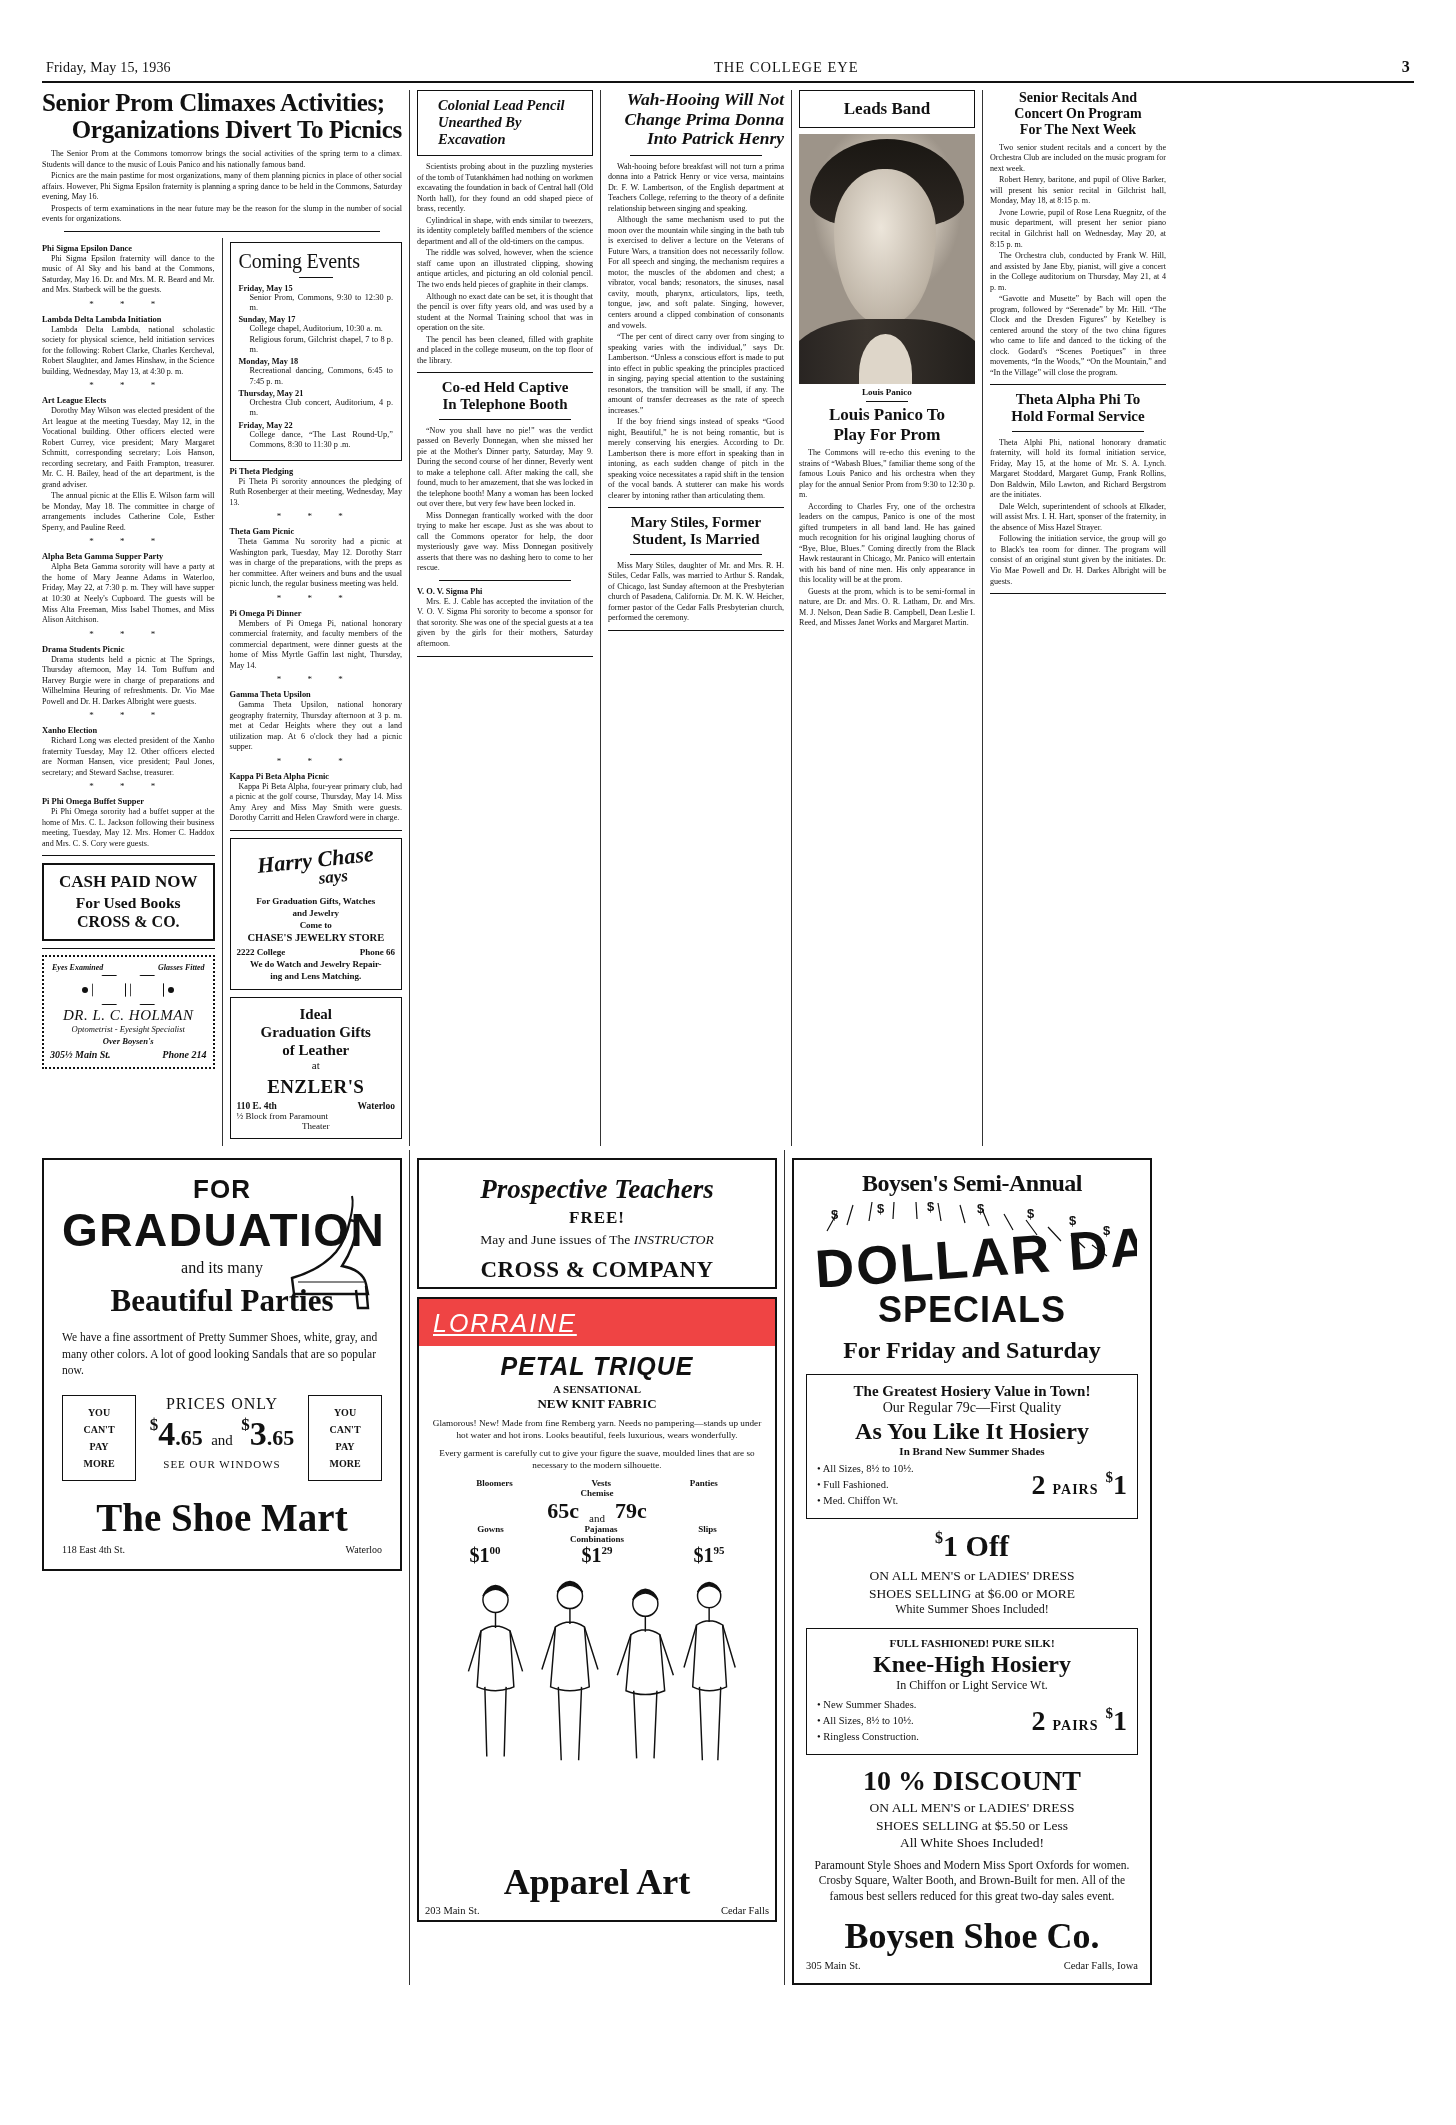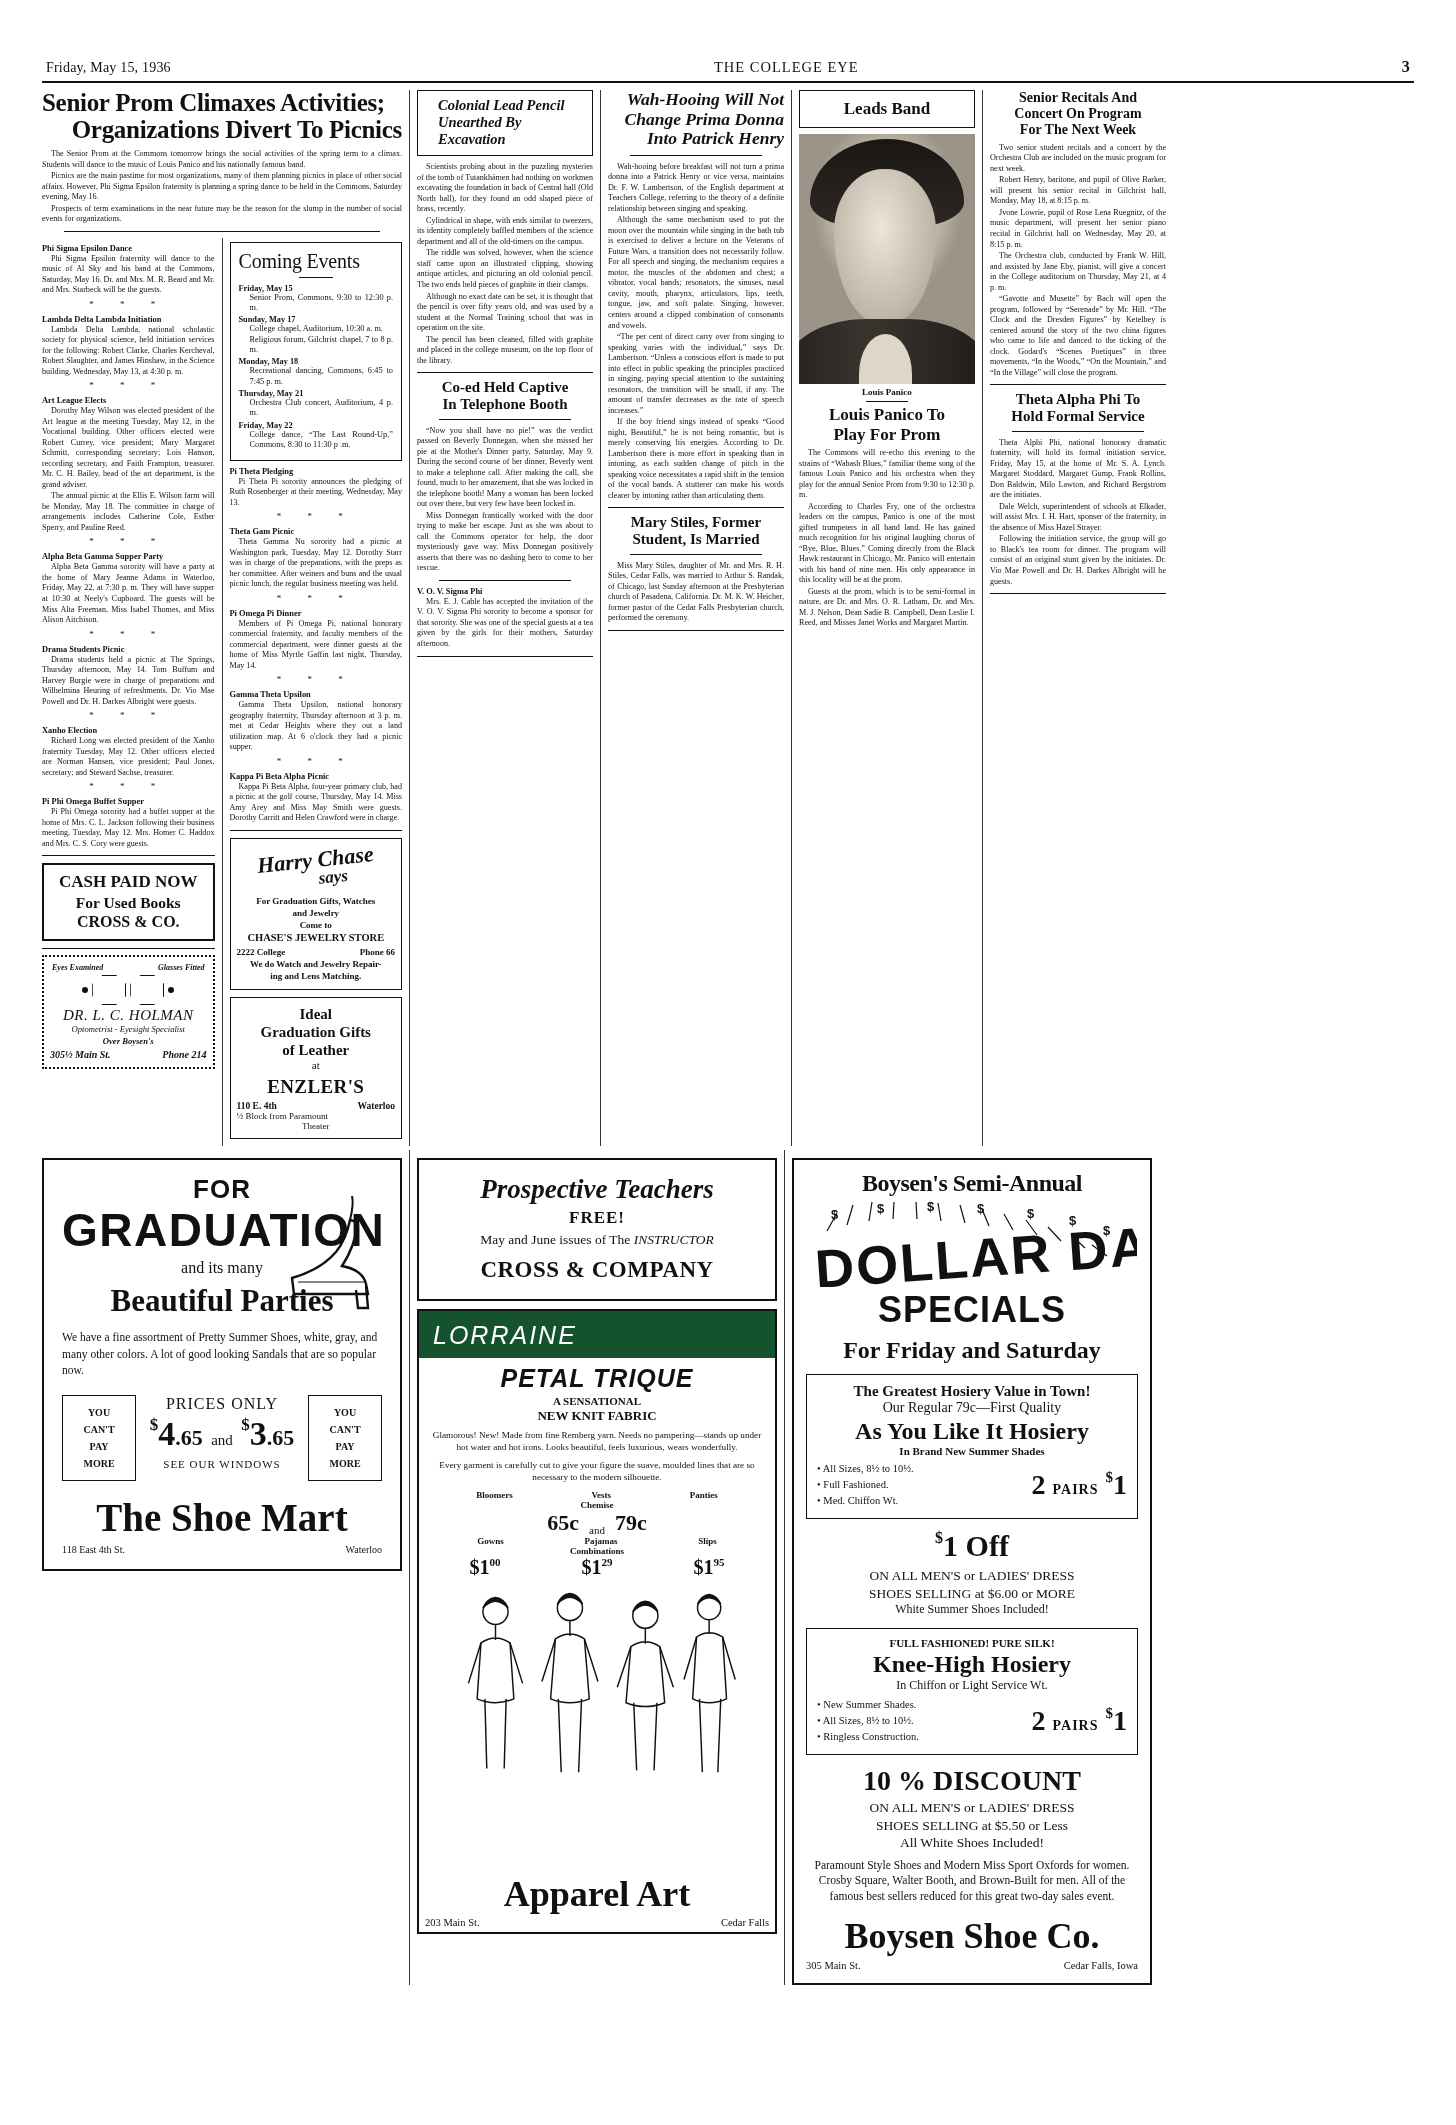--- a/index.html
+++ b/index.html
@@ -118,29 +118,29 @@
   .pmid .pr { font-size:34px; font-weight:700; margin:2px 0; }
   .pmid .pr sup { font-size:17px; vertical-align:top; }
   .pmid .see { font-size:11px; letter-spacing:1px; margin-top:5px; }
   .sm-title { font-size:39px; font-weight:700; text-align:center; margin-top:14px;
               font-family:"Liberation Serif", serif; }
   .sm-foot { display:flex; justify-content:space-between; font-size:10px; margin-top:4px; }
 
   .shoe-icon { position:absolute; right:26px; top:22px; width:90px; height:130px; }
 
   
-  .pt-ad { border:2px solid #111; padding:14px 10px 16px; text-align:center; margin:8px 0; }
+  .pt-ad { border:2px solid #111; padding:14px 10px 4px; text-align:center; margin:8px 0; }
   .pt-1 { font-style:italic; font-size:27px; font-weight:700; }
   .pt-2 { font-size:17px; font-weight:700; letter-spacing:1px; margin-top:3px;}
   .pt-3 { font-size:13.5px; margin-top:4px; }
   .pt-3 i { font-style:italic; }
   .pt-4 { font-size:23px; font-weight:700; letter-spacing:.5px; margin-top:9px;}
 
   .apparel { border:2.5px solid #111; margin-top:4px; padding:0; position:relative; }
-  .lorraine-bar { background:#14532d; color:#fff; padding:10px 8px 8px 14px; }
+  .lorraine-bar { background:#ef4444; color:#fff; padding:10px 8px 8px 14px;text-decoration:underline; }
   .lorraine-bar .lb { font-style:italic; font-size:25px; letter-spacing:2px;
                       font-family:"Liberation Sans", sans-serif; }
   .petal { text-align:center; font-style:italic; font-weight:700; font-size:25px;
            letter-spacing:1px; margin:6px 0 2px; font-family:"Liberation Sans",sans-serif;}
   .aa-sub { text-align:center; font-size:11px; font-weight:700; line-height:1.2; }
   .aa-sub .big { font-size:13px; }
   .aa-copy { font-size:9.2px; text-align:center; line-height:1.35; padding:5px 12px 0; }
   .aa-price-row { display:flex; justify-content:space-around; font-size:9px;
                   font-weight:700; padding:0 8px; }
   .aa-pr2 { display:flex; justify-content:center; align-items:flex-end; gap:10px;

